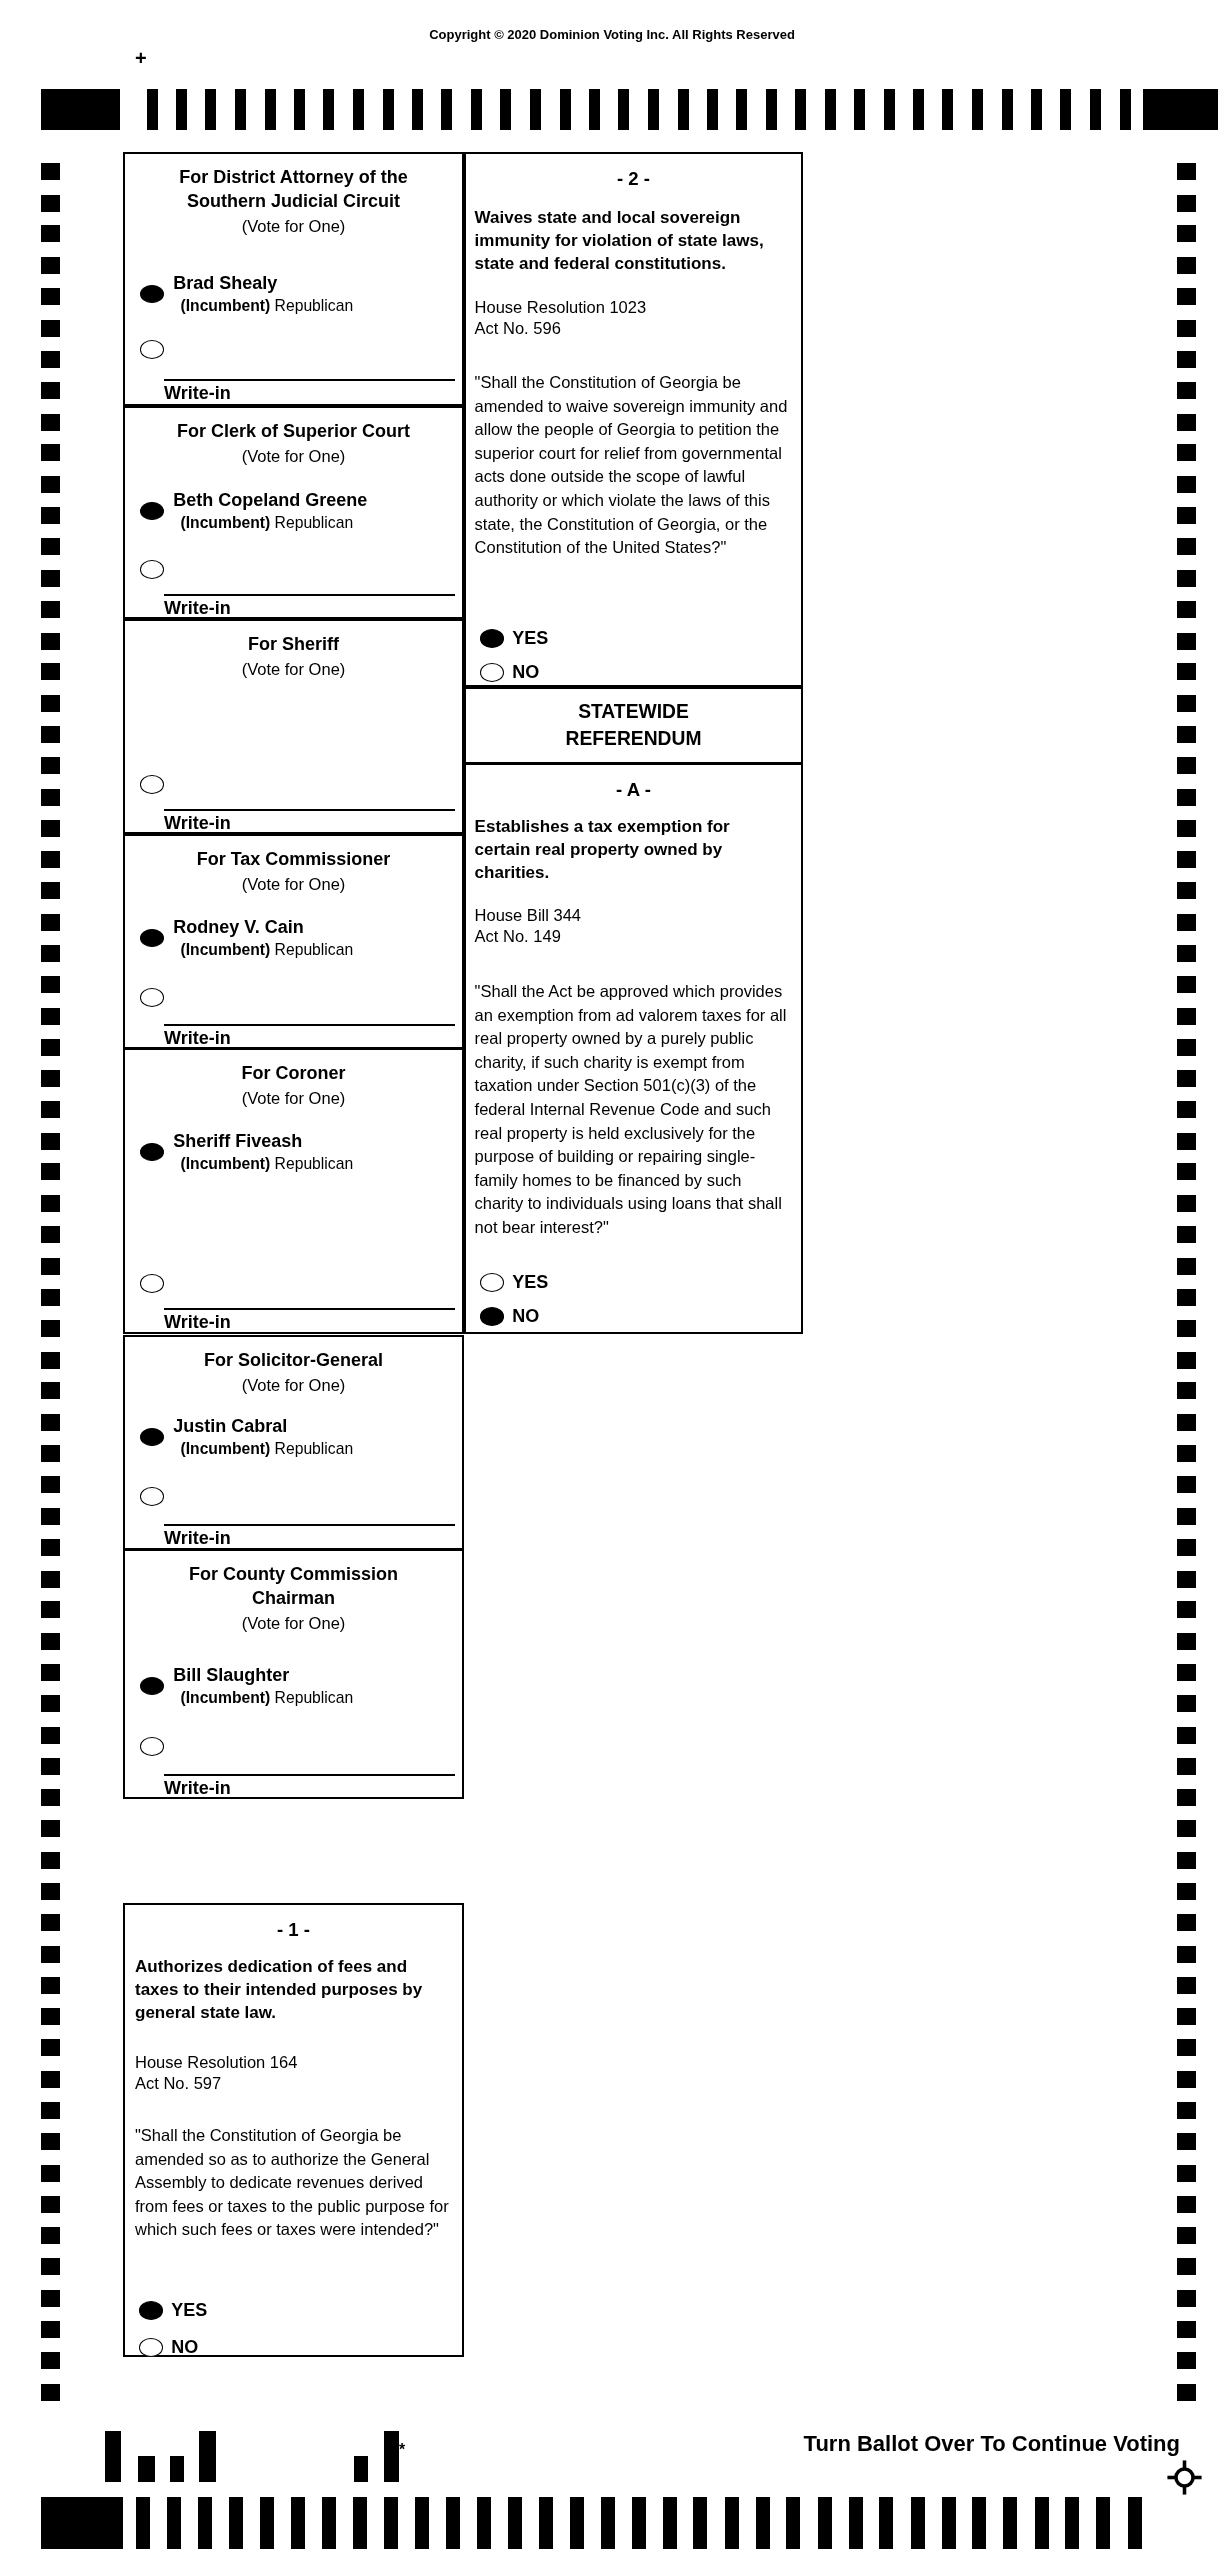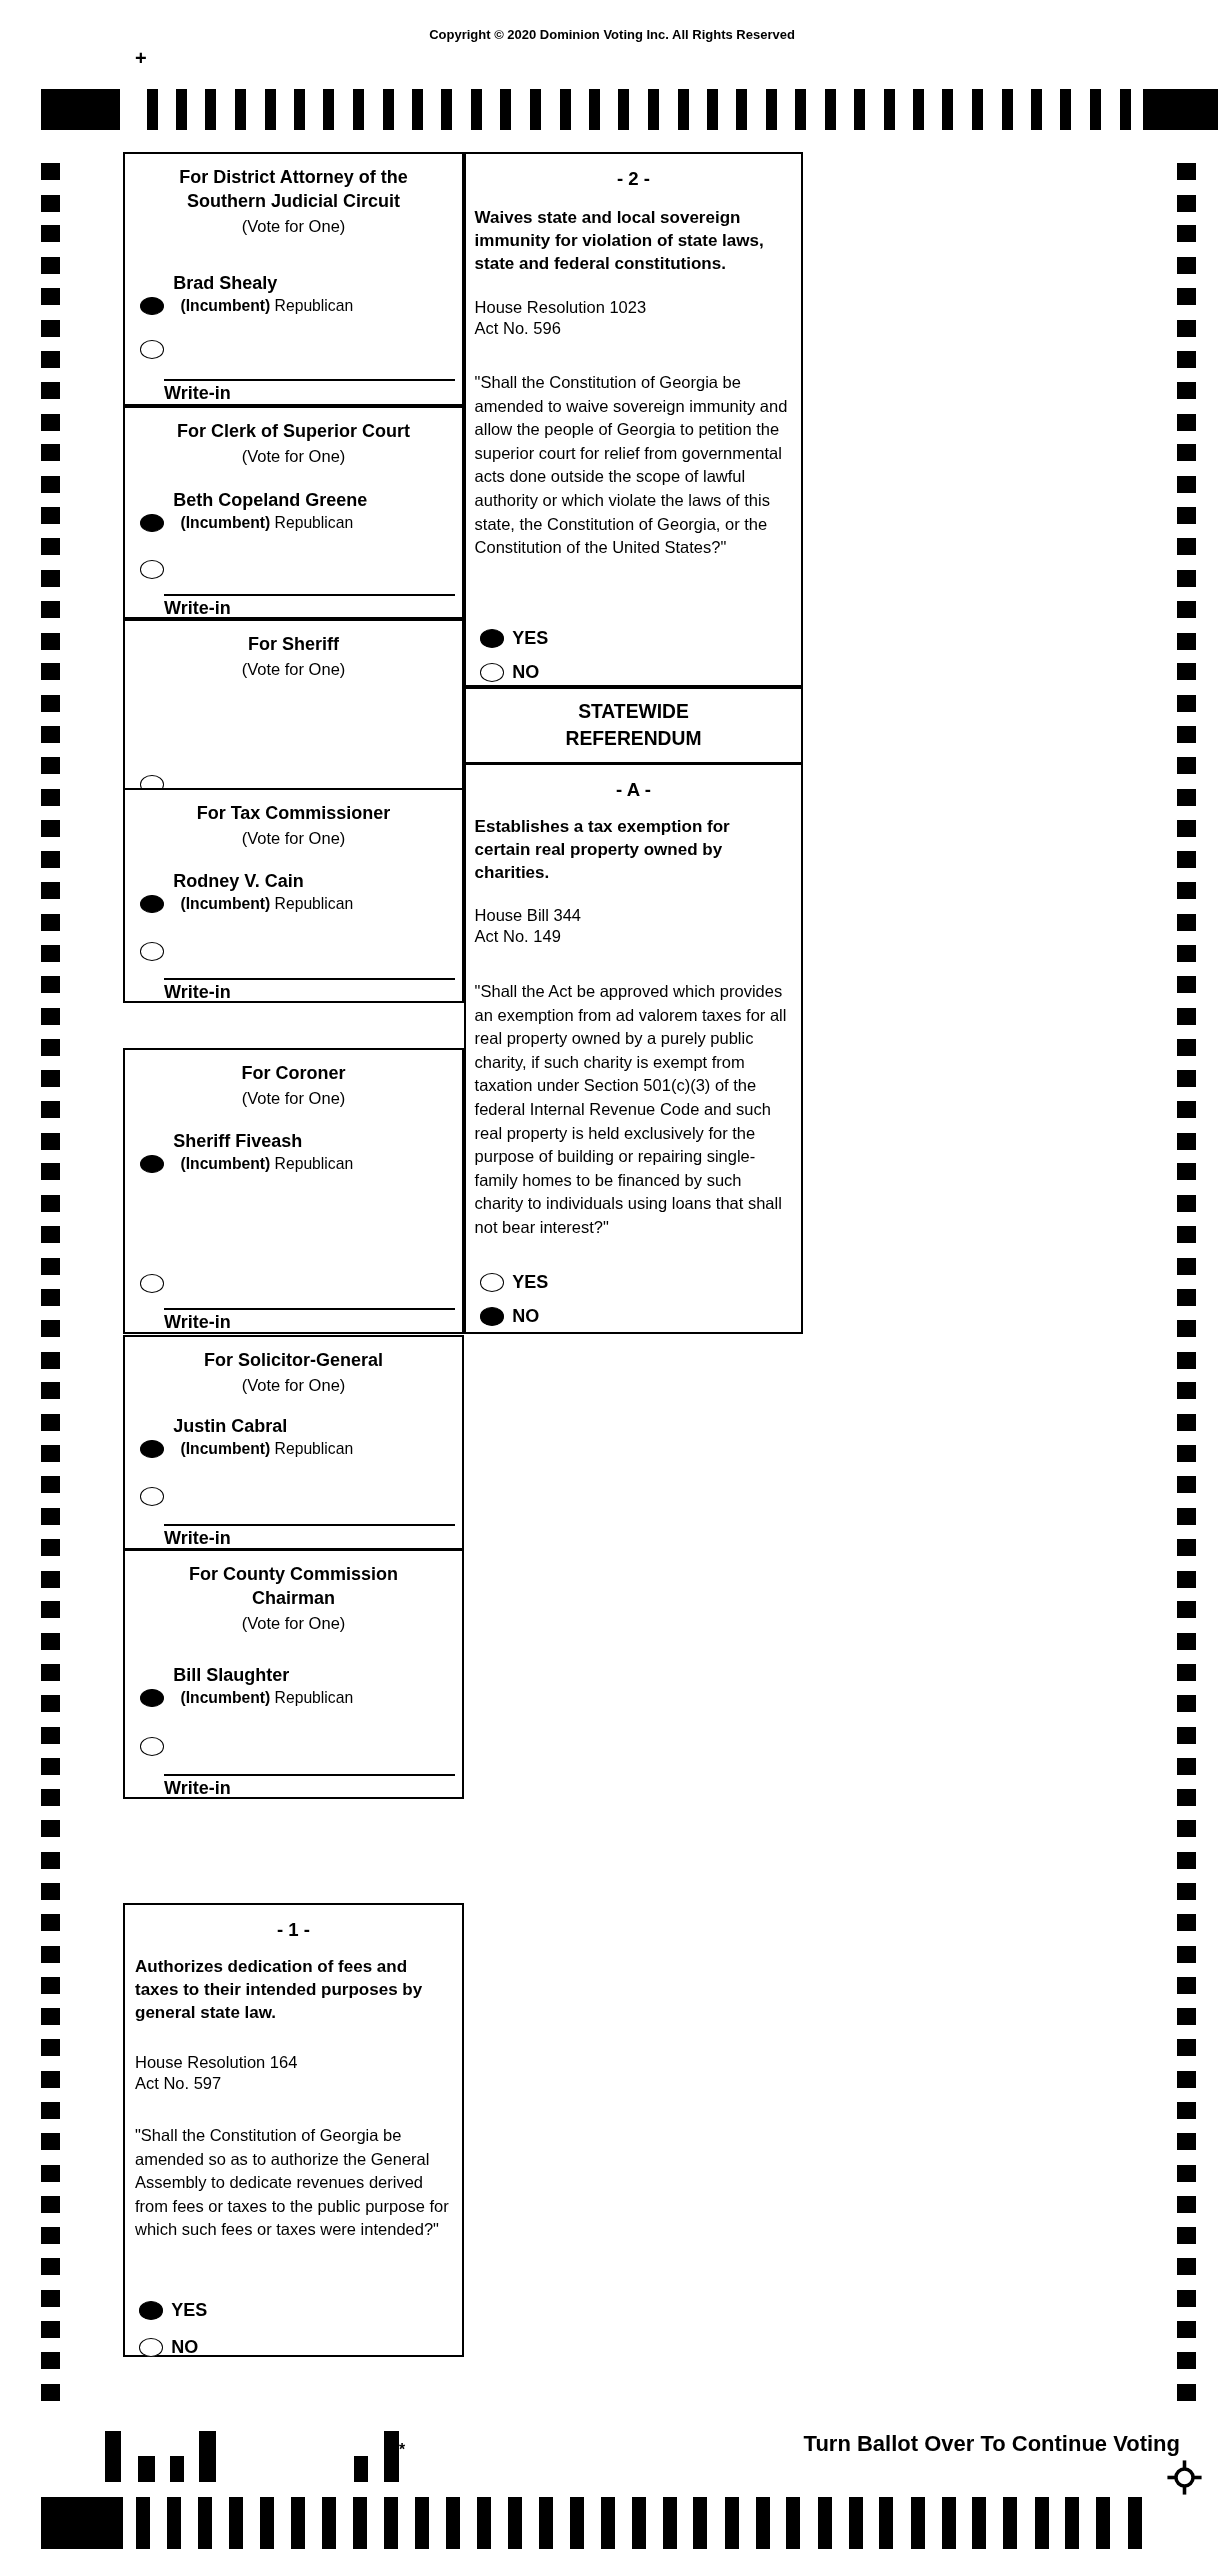--- a/index.html
+++ b/index.html
@@ -7,21 +7,21 @@
         font-family:"Liberation Sans", sans-serif;color:#000;}
   .tm{position:absolute;background:#000;}
   .bc{position:absolute;background:#000;}
   .copyright{position:absolute;top:27px;left:0;width:1224px;text-align:center;
              font-size:13px;font-weight:bold;}
   .plusmark{position:absolute;left:135px;top:47px;font-size:20px;font-weight:bold;}
   .box{position:absolute;border:2.1px solid #000;background:#fff;box-sizing:border-box;}
   .race-head{position:absolute;top:0;left:0;right:0;text-align:center;padding-top:12px;}
   .t-line{font-weight:bold;font-size:18px;line-height:23.6px;}
   .vote-note{font-weight:normal;font-size:16.5px;line-height:21.5px;margin-top:2.9px;}
-  .cand{position:absolute;left:15px;right:5.7px;display:flex;align-items:flex-end;}
+  .cand{position:absolute;left:15px;right:5.7px;display:flex;align-items:center;}
   .oval{display:inline-block;width:24px;height:18.6px;border:1.4px solid #000;border-radius:50%;
         background:#fff;flex:0 0 auto;box-sizing:border-box;}
   .oval.filled{background:#000;}
   .cand-text{margin-left:9.3px;}
   .cand-name{font-size:18px;font-weight:bold;line-height:20px;}
   .cand-party{font-size:15.7px;line-height:18.6px;margin-top:3.6px;margin-left:7.2px;}
   .cand-party .inc{font-weight:bold;}
   .writein{position:absolute;left:39px;right:7.2px;}
   .writein-line{border-top:2.1px solid #000;height:0;}
   .writein-label{font-size:18px;font-weight:bold;margin-top:2.1px;}
@@ -95,21 +95,21 @@
     </div>
     <div class="cand" style="top:154px;">
       <span class="oval"></span>
     </div>
     <div class="writein" style="top:188px;">
       <div class="writein-line"></div>
       <div class="writein-label">Write-in</div>
     </div>
   </div>
 
-  <div class="box" style="left:123px;top:788px;width:341px;height:215px;">
+  <div class="box" style="left:123px;top:834px;width:341px;height:215px;">
     <div class="race-head">
       <div class="t-line">For Tax Commissioner</div>
       <div class="vote-note">(Vote for One)</div>
     </div>
     <div class="cand" style="top:81px;">
       <span class="oval filled"></span>
       <div class="cand-text">
         <div class="cand-name">Rodney V. Cain</div>
         <div class="cand-party"><span class="inc">(Incumbent)</span> <span>Republican</span></div>
       </div>

